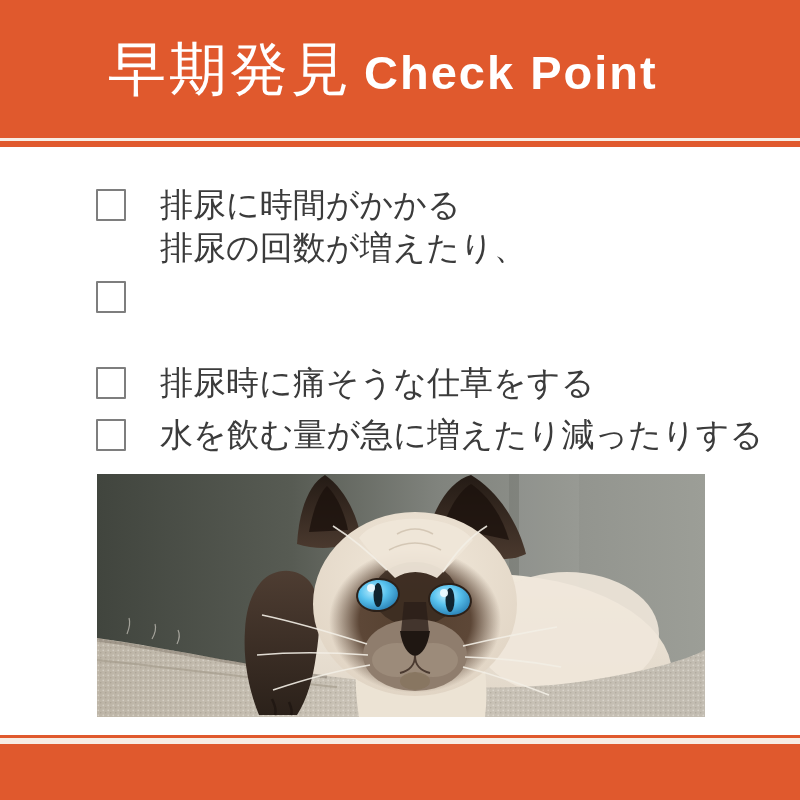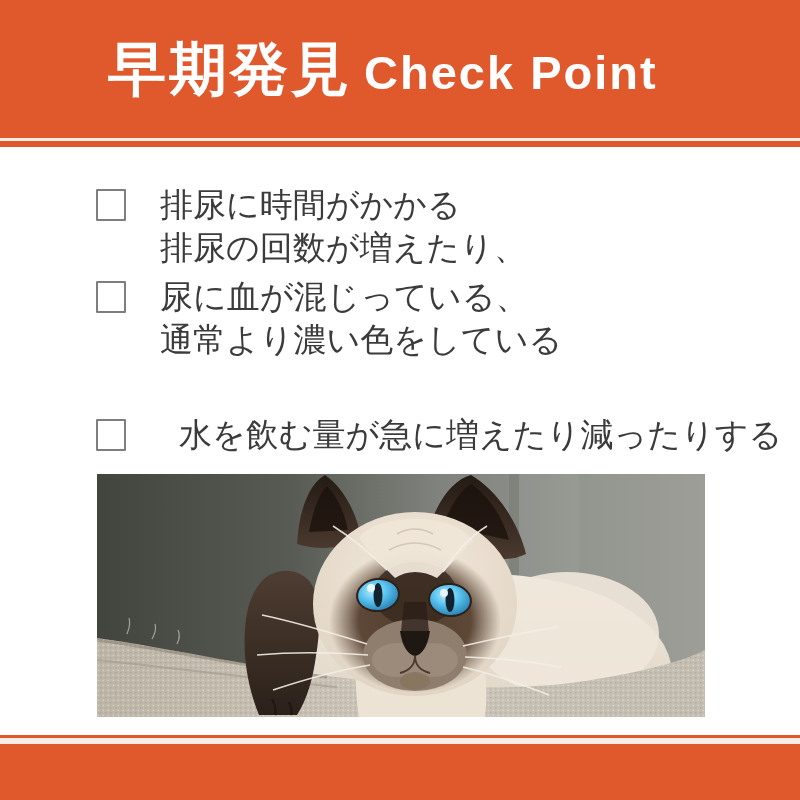--- a/index.html
+++ b/index.html
@@ -11,21 +11,21 @@
   
   .header-band {
     position:absolute; left:0; top:0; width:800px; height:138px;
     background:#E0592D;
   }
   .title-row {
     position:absolute; left:108px; top:0; height:138px; line-height:138px;
     white-space:nowrap; color:#ffffff;
   }
   .title-jp {
-    font-size:58px; font-weight:bold; letter-spacing:3px;
+    font-size:58px; font-weight:normal; letter-spacing:3px;
     vertical-align:baseline;
   }
   .title-en {
     font-size:47px; font-weight:bold; letter-spacing:2px; margin-left:12px;
     vertical-align:baseline;
   }
   .rule-light-top {
     position:absolute; left:0; top:138px; width:800px; height:3px;
     background:#F7EDE4;
   }
@@ -33,21 +33,21 @@
     position:absolute; left:0; top:141px; width:800px; height:6px;
     background:#E0592D;
   }
   
   .check-row {
     position:absolute; left:96px; display:flex; align-items:flex-start;
   }
   .row-1 { top:183px; }
   .row-2 { top:275px; }
   .row-3 { top:361px; }
-  .row-4 { top:413px;gap:19px; }
+  .row-4 { top:413px; }
   .checkbox {
     flex:none; width:26px; height:28px; margin-top:6px;
     border:2px solid #7E7E7E; background:#ffffff; border-radius:1px;
   }
   .check-text {
     margin-left:34px; font-size:33px; line-height:43px; color:#3B3B3B;
     white-space:nowrap; font-weight:normal;
   }
   
   .photo {
@@ -85,26 +85,28 @@
   <div class="check-row row-1">
     <span class="checkbox"></span>
     <div class="check-text">
       <div>排尿に時間がかかる</div>
       <div>排尿の回数が増えたり、</div>
     </div>
   </div>
 
   <div class="check-row row-2">
     <span class="checkbox"></span>
+  </div>
+
+  <div class="check-row row-3">
+    <span class="checkbox"></span>
     <div class="check-text">
-      <div>尿に血が混じっている、</div>
-      <div>通常より濃い色をしている</div>
-    </div>
-  </div>
-
+      <div>排尿時に痛そうな仕草をする</div>
+    </div>
+  </div>
 
   <div class="check-row row-4">
     <span class="checkbox"></span>
     <div class="check-text">
       <div>水を飲む量が急に増えたり減ったりする</div>
     </div>
   </div>
 
   <figure class="photo">
     <svg width="608" height="243" viewBox="0 0 608 243" xmlns="http://www.w3.org/2000/svg">

